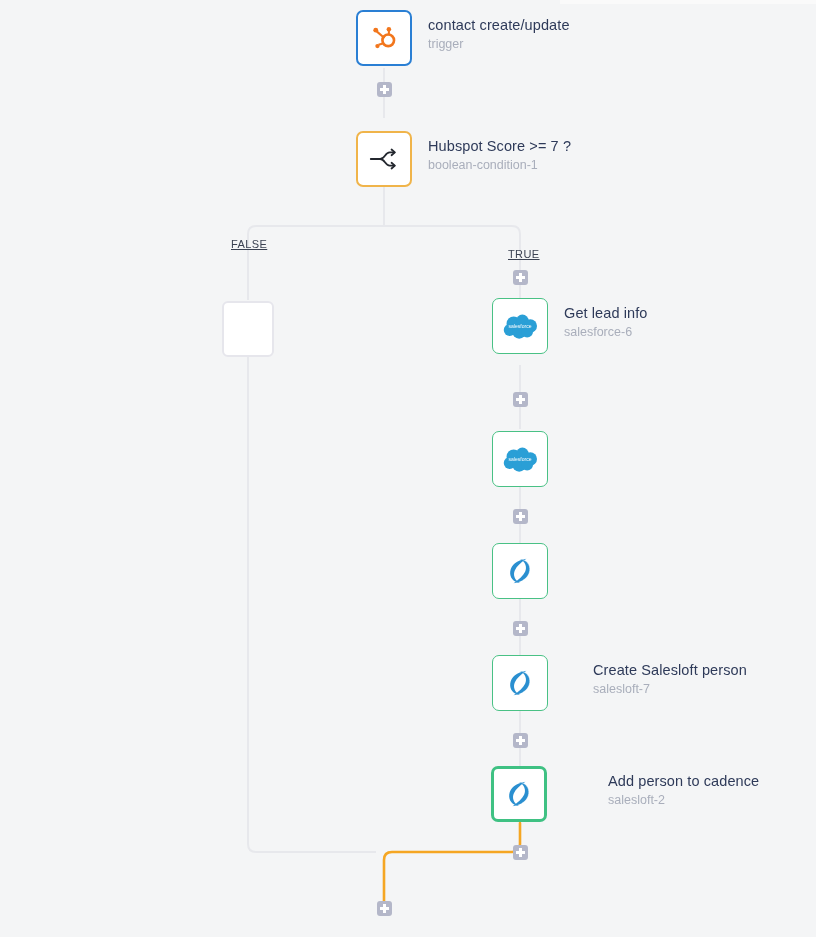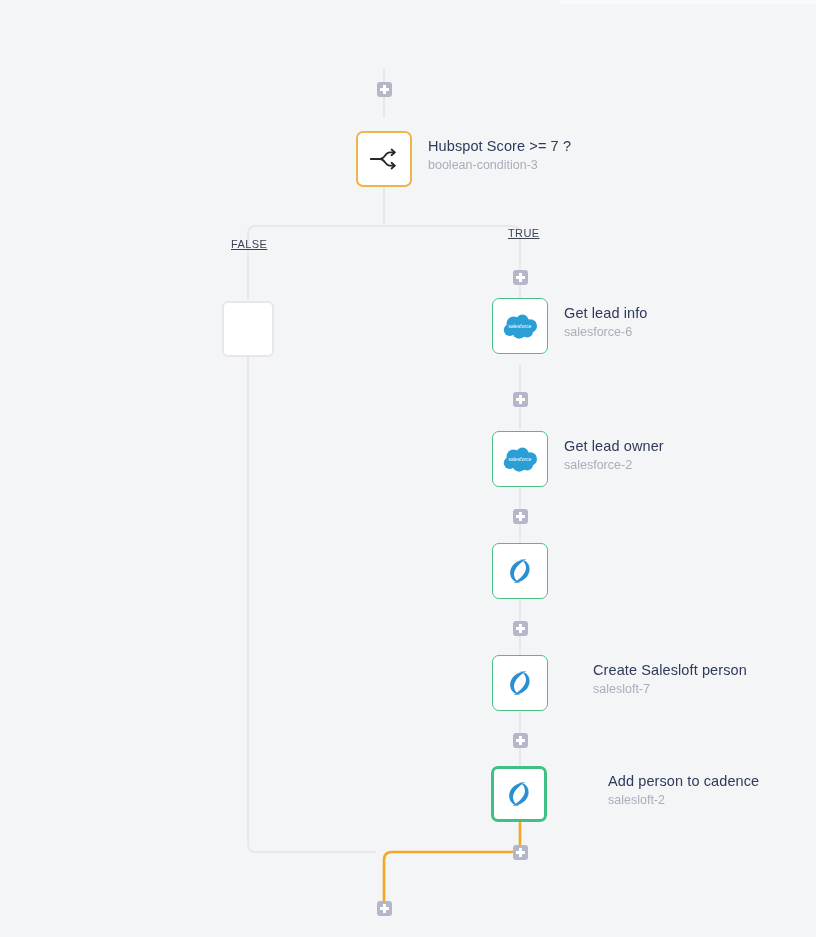--- a/index.html
+++ b/index.html
@@ -128,37 +128,54 @@
 
     <path d="M520 365 L520 429" stroke="#e7e8ec" stroke-width="2" fill="none"></path>
     <path d="M520 487 L520 543" stroke="#e7e8ec" stroke-width="2" fill="none"></path>
     <path d="M520 599 L520 655" stroke="#e7e8ec" stroke-width="2" fill="none"></path>
     <path d="M520 711 L520 767" stroke="#e7e8ec" stroke-width="2" fill="none"></path>
 
     <path d="M520 823 L520 844 Q520 852 512 852 L392 852 Q384 852 384 860 L384 903" stroke="#f5a623" stroke-width="2.6" fill="none" stroke-linecap="round"></path>
   </svg>
 
   <div class="branch-label" style="left:231px; top:238px;">FALSE</div>
-  <div class="branch-label" style="left:508px; top:227px;">TRUE</div>
-
+  <div class="branch-label" style="left:508px; top:248px;">TRUE</div>
+
+  <div class="node" style="left:356px; top:10px;">
+    <div class="node-box blue">
+      <svg width="30" height="30" viewBox="0 0 32 32">
+        <circle cx="20.5" cy="18.5" r="6.2" fill="none" stroke="#f2761c" stroke-width="2.8"></circle>
+        <circle cx="21.2" cy="6.6" r="2.4" fill="#f2761c"></circle>
+        <rect x="20.1" y="7.6" width="2.2" height="5.4" fill="#f2761c"></rect>
+        <circle cx="7.2" cy="7.6" r="2.6" fill="#f2761c"></circle>
+        <circle cx="9.0" cy="24.6" r="2.3" fill="#f2761c"></circle>
+        <line x1="8.2" y1="9.0" x2="16.4" y2="16.0" stroke="#f2761c" stroke-width="2.3"></line>
+        <line x1="10.2" y1="23.2" x2="15.6" y2="21.6" stroke="#f2761c" stroke-width="2.3"></line>
+      </svg>
+    </div>
+    <div class="node-text">
+      <div class="node-title">contact create/update</div>
+      <div class="node-sub">trigger</div>
+    </div>
+  </div>
 
   <div class="plus" style="left:377px; top:82px;"></div>
 
   <div class="node" style="left:356px; top:118px;margin-top:13px;">
     <div class="node-box amber">
       <svg width="34" height="30" viewBox="0 0 36 30">
         <path d="M4 15 H14 C19 15 19 8 24 8 H29" fill="none" stroke="#23272e" stroke-width="1.9" stroke-linecap="round"></path>
         <path d="M14 15 C19 15 19 22 24 22 H29" fill="none" stroke="#23272e" stroke-width="1.9" stroke-linecap="round"></path>
         <path d="M26 5 L29.5 8 L26 11" fill="none" stroke="#23272e" stroke-width="1.9" stroke-linecap="round" stroke-linejoin="round"></path>
         <path d="M26 19 L29.5 22 L26 25" fill="none" stroke="#23272e" stroke-width="1.9" stroke-linecap="round" stroke-linejoin="round"></path>
       </svg>
     </div>
     <div class="node-text">
       <div class="node-title">Hubspot Score &gt;= 7 ?</div>
-      <div class="node-sub">boolean-condition-3</div>
+      <div class="node-sub">boolean-condition-1</div>
     </div>
   </div>
 
   <div class="node" style="left:222px; top:301px;">
     <div class="node-box empty"></div>
   </div>
 
   <div class="plus" style="left:513px; top:270px;"></div>
 
   <div class="node" style="left:492px; top:298px;">
@@ -190,24 +207,20 @@
           <circle cx="16" cy="14" r="9"></circle>
           <circle cx="27" cy="10.5" r="8"></circle>
           <circle cx="37" cy="17" r="8.5"></circle>
           <circle cx="11" cy="22" r="7.5"></circle>
           <circle cx="23" cy="24" r="9"></circle>
           <circle cx="33" cy="24" r="7.5"></circle>
         </g>
         <text x="24" y="19" font-family="'Liberation Sans',sans-serif" font-size="6.4" fill="#ffffff" text-anchor="middle">salesforce</text>
       </svg>
     </div>
-    <div class="node-text">
-      <div class="node-title">Get lead owner</div>
-      <div class="node-sub">salesforce-2</div>
-    </div>
   </div>
 
   <div class="plus" style="left:513px; top:509px;"></div>
 
   <div class="node" style="left:492px; top:543px;">
     <div class="node-box green">
       <svg width="34" height="34" viewBox="0 0 40 40">
         <path d="M27.5 5.5 C16 7.5 9.5 13 8.5 20.5 C7.6 27.5 12.5 33.5 20 34 C13.5 30.5 11.5 24.5 14 19 C16 14.5 21 10 27.5 5.5 Z" fill="#2a8fd0"></path>
         <path d="M12.5 34.5 C24 32.5 30.5 27 31.5 19.5 C32.4 12.5 27.5 6.5 20 6 C26.5 9.5 28.5 15.5 26 21 C24 25.5 19 30 12.5 34.5 Z" fill="#2a8fd0"></path>
         <path d="M20 6 C27.5 6.5 32.4 12.5 31.5 19.5 C30.9 24.2 28.2 28.1 23.5 31" fill="none" stroke="#ffffff" stroke-width="1.1" opacity="0.55"></path>

